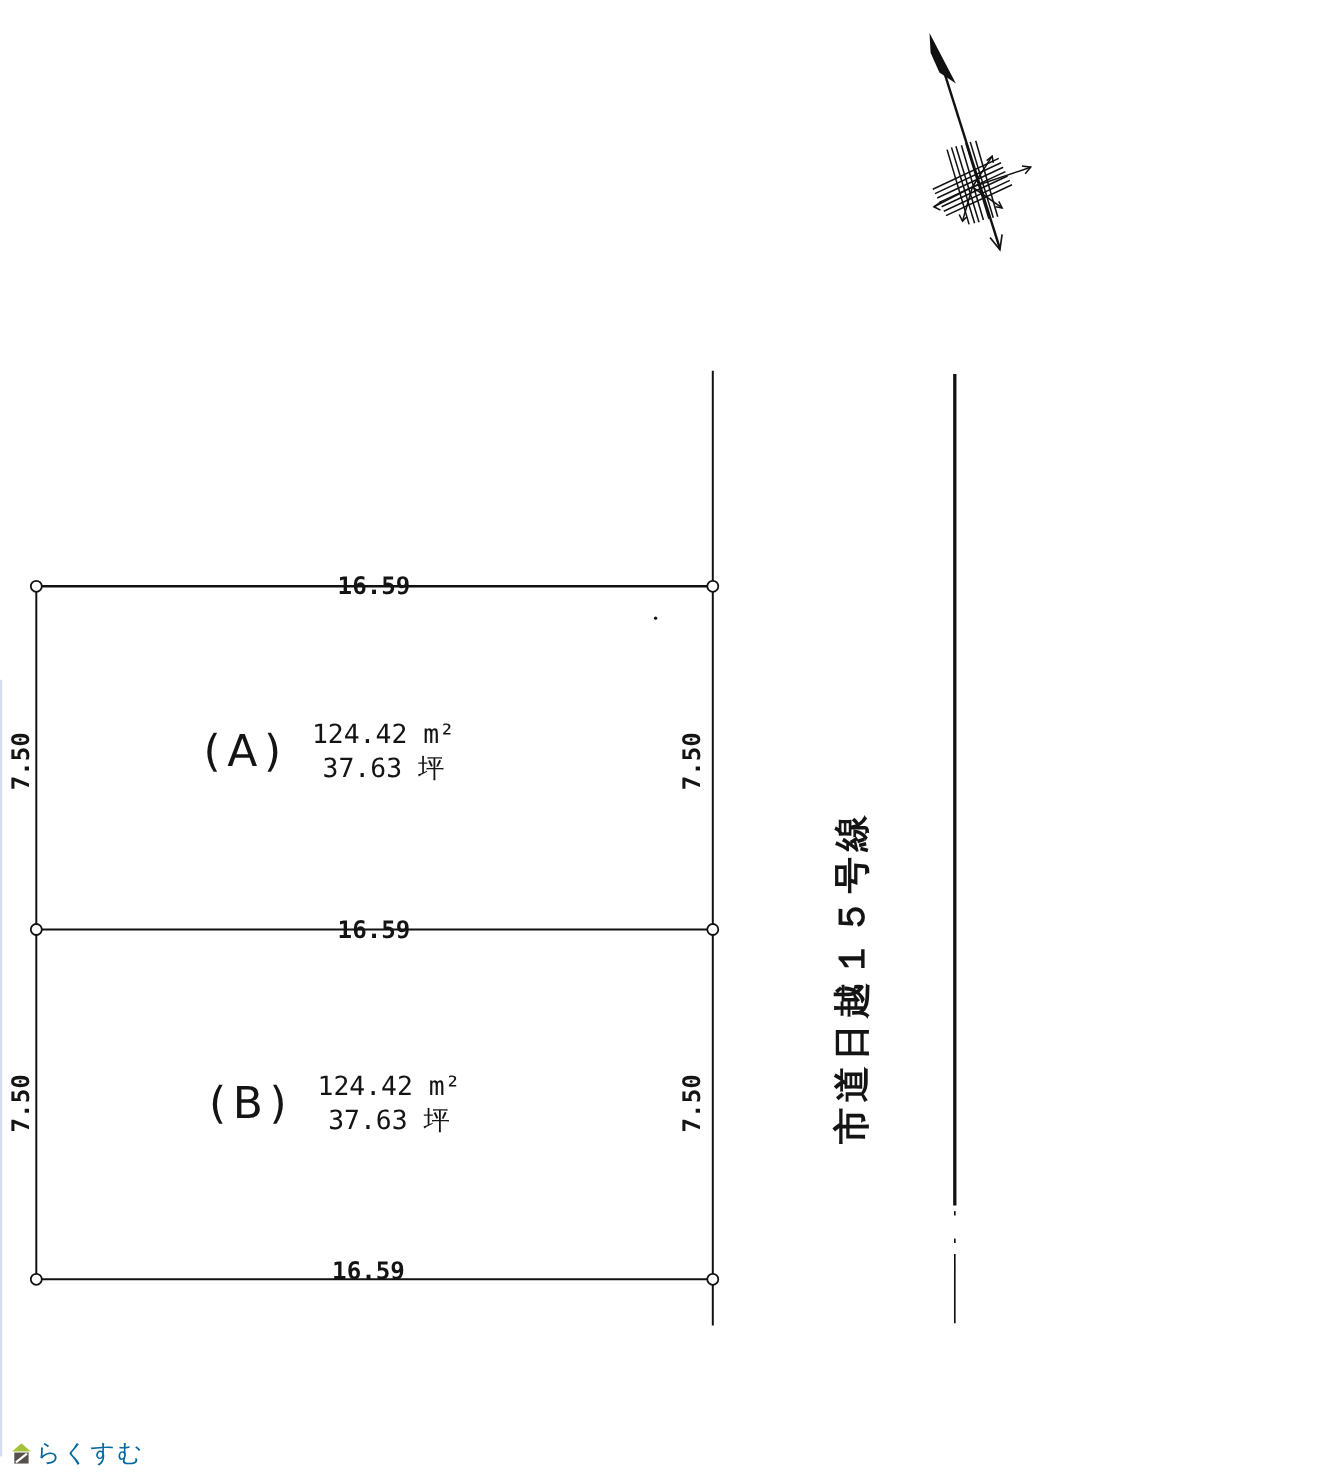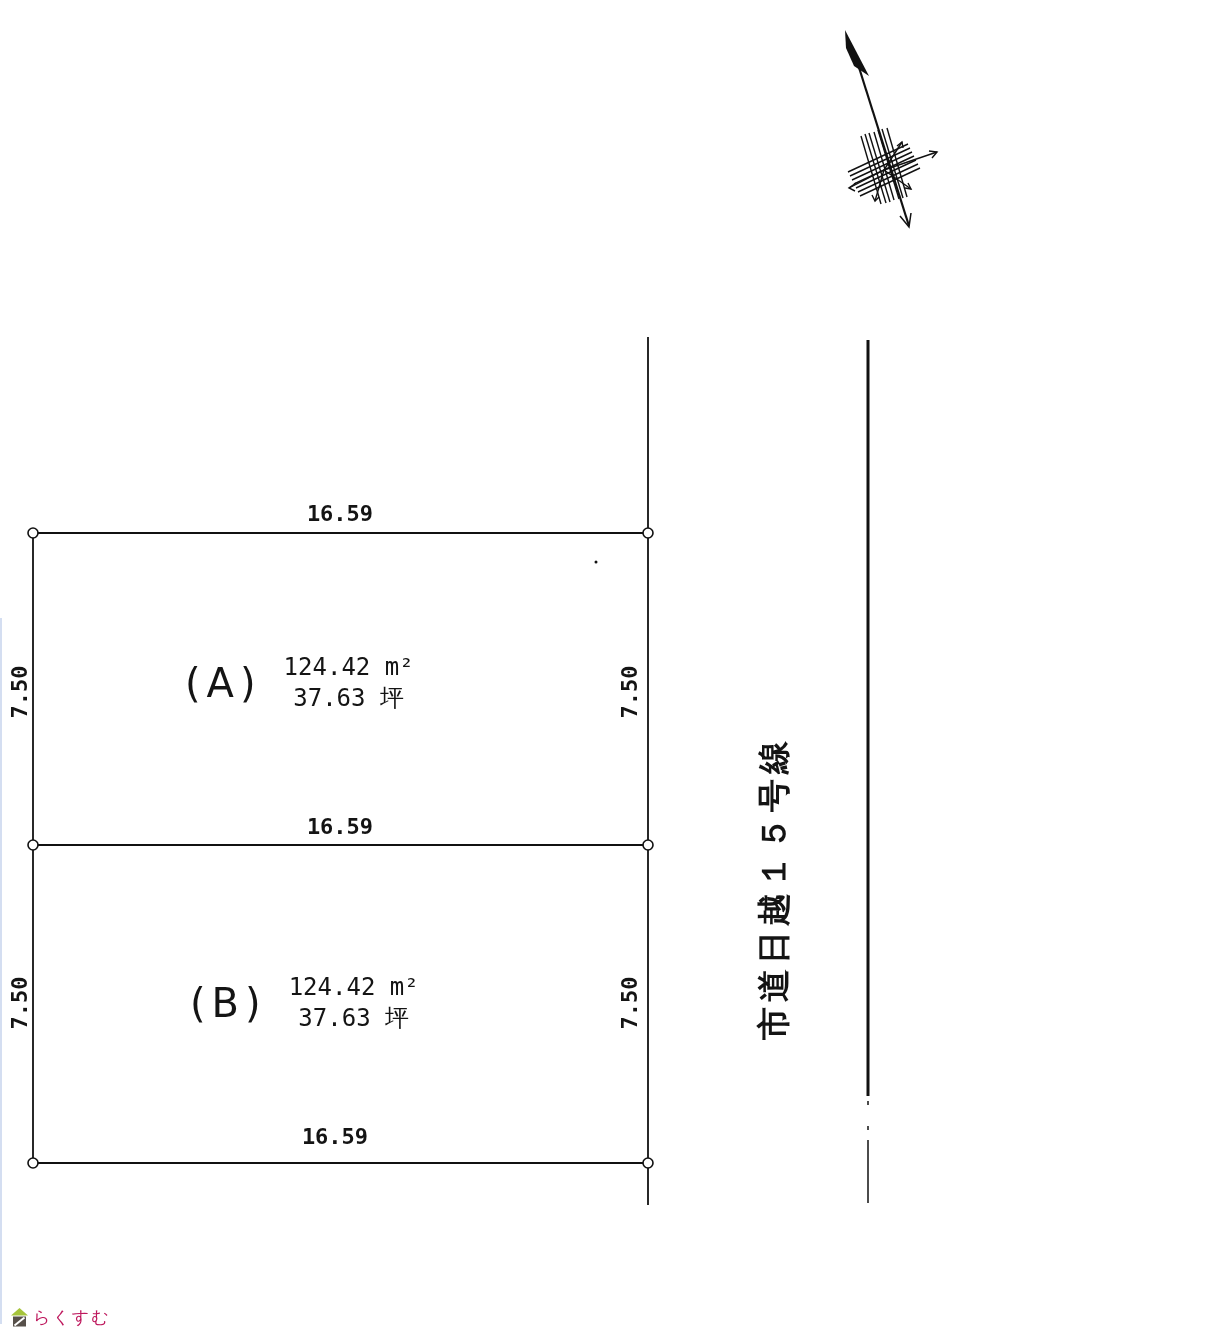--- a/index.html
+++ b/index.html
@@ -17,21 +17,21 @@
   .dim{
     position:absolute;
     font-family:"DejaVu Sans Mono", monospace;
     font-size:22px;
     font-weight:bold;
     color:#141414;
     text-align:center;
     white-space:nowrap;
     line-height:1;
   }
-  .dim-h{width:100px;}
+  .dim-h{width:100px;margin-top:20px;}
   .dim-v{
     width:80px;height:22px;
     transform:rotate(-90deg);
     transform-origin:center center;
   }
 
   
   .plot-block{
     position:absolute;
     display:flex;
@@ -80,23 +80,23 @@
 
   
   .watermark{
     position:absolute;
     left:11px;top:1306px;
     display:flex;
     align-items:center;
     gap:5px;
   }
   .watermark .brand{
-    font-size:17px;
+    font-size:22px;
     letter-spacing:2px;
-    color:#be185d;
+    color:#0369a1;
   }
 </style>
 </head>
 <body>
 
 <div class="canvas">
 
   <svg class="linework" width="1208" height="1338" viewBox="0 0 1208 1338">
 
     <line x1="648" y1="337" x2="648" y2="1205" stroke="#111" stroke-width="1.8"></line>

